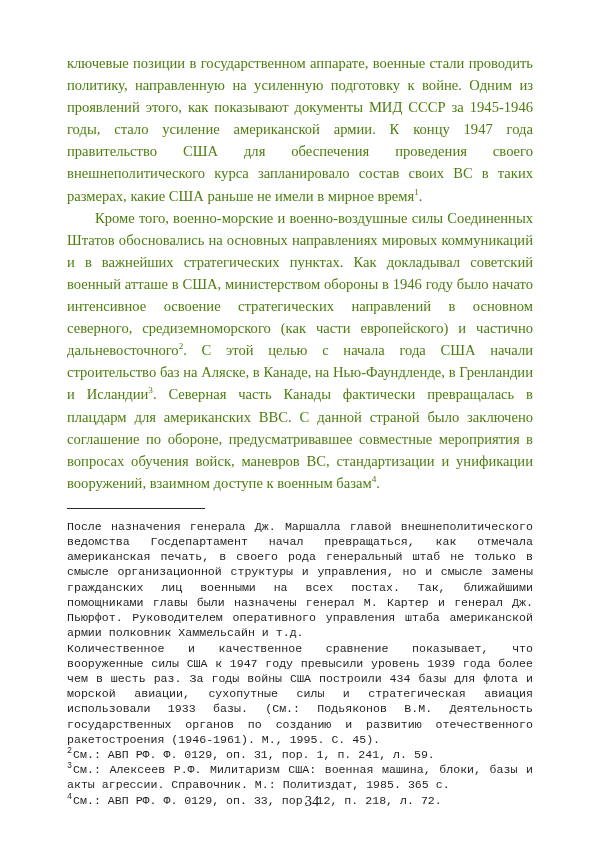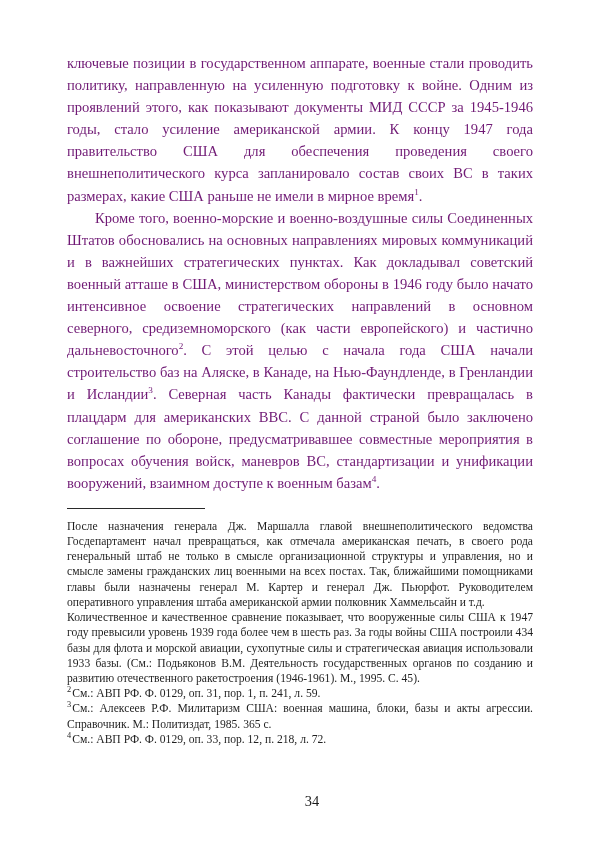--- a/index.html
+++ b/index.html
@@ -27,21 +27,21 @@
     width: 466px;
   }
   
   .body-block {
     font-size: 14.6px;
     line-height: 22.1px;
     text-align: justify;
     text-justify: inter-word;
     -webkit-hyphens: none;
     hyphens: none;
-    color: #701a75;
+    color: #4d7c0f;
   }
   .body-block p {
     margin: 0;
     text-indent: 28px;
   }
   .body-block p.first {
     text-indent: 0;
   }
   sup.fnref {
     font-size: 0.63em;
@@ -60,20 +60,21 @@
     margin-top: 10px;
     font-size: 11.6px;
     line-height: 15.2px;
     text-align: justify;
     text-justify: inter-word;
     color: #1f1f1f;
   }
   .footnotes p {
     margin: 0;
     text-indent: 0;
+    font-family: Liberation Mono, monospace;
   }
   .footnotes sup.fnnum {
     font-size: 0.72em;
     vertical-align: super;
     line-height: 0;
     margin-right: 1px;
   }
   
   .page-number {
     position: absolute;

